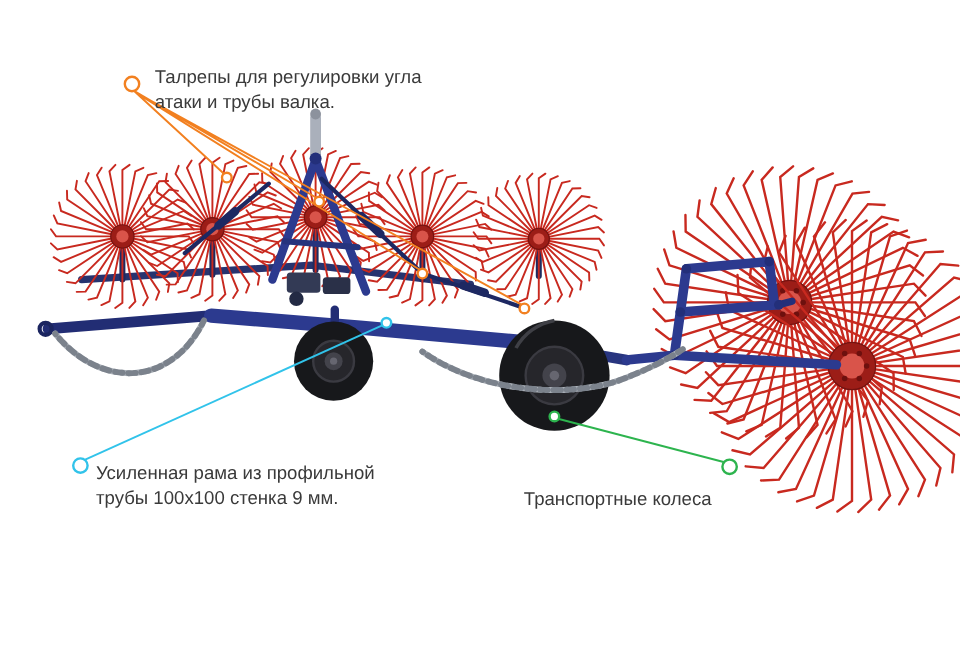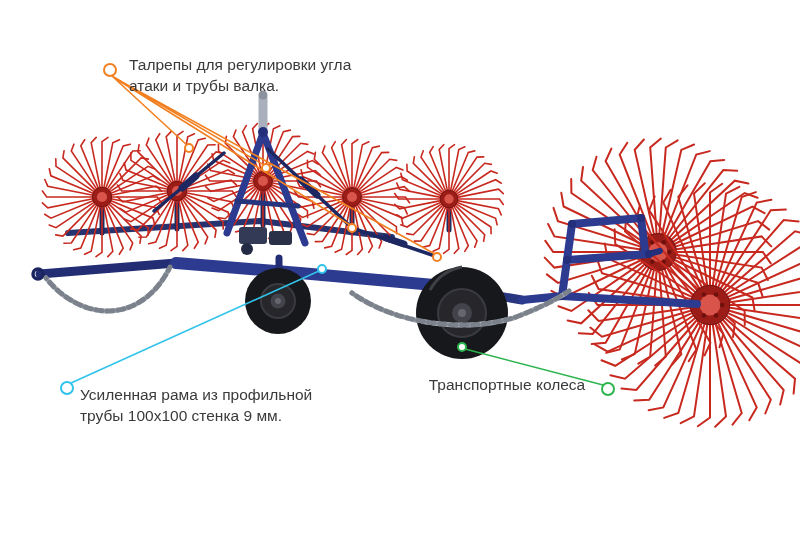--- a/index.html
+++ b/index.html
@@ -1,20 +1,20 @@
 <!DOCTYPE html>
 <html><head>
 <meta charset="utf-8">
 <style>
   html,body{margin:0;padding:0;background:#ffffff;}
   .stage{position:relative;width:800px;height:485px;background:#ffffff;overflow:hidden;
          font-family:"Liberation Sans",sans-serif;}
   .stage svg{position:absolute;left:0;top:0;}
   .note{position:absolute;font-size:15.5px;line-height:21px;color:#3a3a3a;white-space:nowrap;}
-  .note-green{text-align:center;width:172px;white-space:normal;}
+  .note-green{text-align:right;width:172px;white-space:normal;margin-top:32px;}
   
   .rake-wheel polyline{fill:none;stroke-width:1.6;stroke-linecap:round;}
   .rake-wheel.big polyline{stroke-width:2;}
   .hub-outer{fill:#9c1d17;stroke:#741210;stroke-width:1;}
   .hub-inner{fill:#d9544a;}
   .bolt{fill:#6d100e;}
   
   .frame path{stroke-linecap:round;stroke-linejoin:round;fill:none;}
   .joint{fill:#232f7a;}
   

